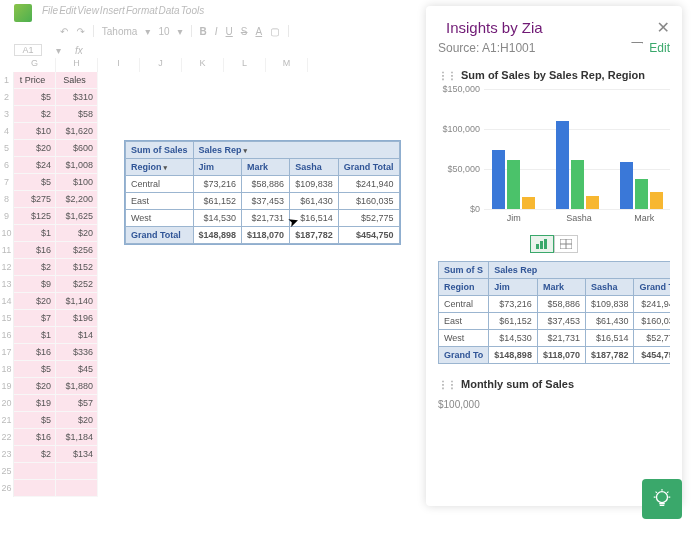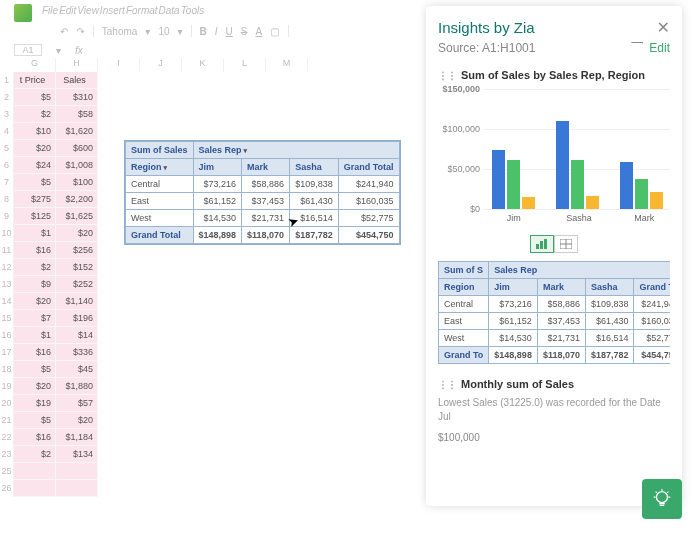--- a/index.html
+++ b/index.html
@@ -35,21 +35,21 @@
   .cursor-arrow { position:absolute; left:288px; top:156px; font-size:13px; color:#000; transform: rotate(-20deg); }
   
   .insights-panel {
     position:absolute; right:18px; top:6px; width:256px; height:500px;
     background:#fff; box-shadow: 0 0 10px rgba(0,0,0,.15); border-radius:4px;
     padding:12px 12px 0 12px; overflow: auto;
   }
   .insights-panel::-webkit-scrollbar{ width:6px;}
   .insights-panel::-webkit-scrollbar-thumb{ background:#ccc; border-radius:3px;}
   .panel-head { display:flex; justify-content:space-between; align-items:center; }
-  .panel-title { font-size:15px; color:#0f766e; }
+  .panel-title { font-size:15px; color:#701a75;margin-left:8px; }
   .close-x { font-size:16px; color:#888; }
   .source-row { display:flex; align-items:center; justify-content:space-between; margin-top:4px;}
   .source-txt { font-size:12px; color:#888; }
   .edit-link { color:#3aa86b; font-size:12px; }
   .filter-ico { width:12px; height:12px; border:1px solid #888; border-bottom: none; clip-path: polygon(0 0,100% 0,60% 60%,60% 100%,40% 100%,40% 60%); margin-right:6px;}
   .insight-section-title { font-size:11px; font-weight:bold; color:#333; margin-top:14px; display:flex; align-items:center; gap:5px;}
   .grip { letter-spacing:-1px; color:#aaa; font-size:10px;}
   
   .chart-wrap { margin-top:8px; height:140px; position:relative; padding-left:46px; }
   .y-axis { position:absolute; left:0; top:0; height:120px; width:46px; }
@@ -319,21 +319,21 @@
   <div class="insight-section-title">
     <span class="grip">⋮⋮</span>
     <span>Sum of Sales by Sales Rep, Region</span>
   </div>
 
   <div class="chart-wrap">
     <div class="y-axis" id="yaxis">
         <div class="y-tick" style="top: 115px;">$0</div>
         <div class="y-tick" style="top: 75px;">$50,000</div>
         <div class="y-tick" style="top: 35px;">$100,000</div>
-        <div class="y-tick" style="top: -5px; font-weight: bold;">$150,000</div>
+        <div class="y-tick" style="top: -5px;">$150,000</div>
       </div>
     <div id="gridlines">
         <div class="grid-line" style="top: 120px;"></div>
         <div class="grid-line" style="top: 80px;"></div>
         <div class="grid-line" style="top: 40px;"></div>
         <div class="grid-line" style="top: 0px;"></div>
       </div>
     <div class="bars-area" id="bars">
         <div class="bar-group">
           <div class="bar c1" style="height: 58.5728px;"></div>
@@ -421,21 +421,20 @@
         <td>$454,750</td>
       </tr>
     </tbody>
       </table>
   </div>
 
   <div class="insight-section-title">
     <span class="grip">⋮⋮</span>
     <span>Monthly sum of Sales</span>
   </div>
-  <div class="monthly-note">Lowest Sales (31225.0) was recorded for the Date Jul</div>
   <div class="monthly-note" style="color:#888;margin-top:8px;margin-bottom:10px;">$100,000</div>
 </div>
 
 <div class="zia-fab">
   <svg viewBox="0 0 24 24">
     <circle cx="12" cy="10" r="6" fill="none" stroke="#fff" stroke-width="1.4"></circle>
     <path d="M9 17 h6 M9.5 19 h5" stroke="#fff" stroke-width="1.4"></path>
     <path d="M3 10h2 M19 10h2 M5 4l1.4 1.4 M19 4l-1.4 1.4 M12 1v2" stroke="#fff" stroke-width="1.2"></path>
   </svg>
 </div>

